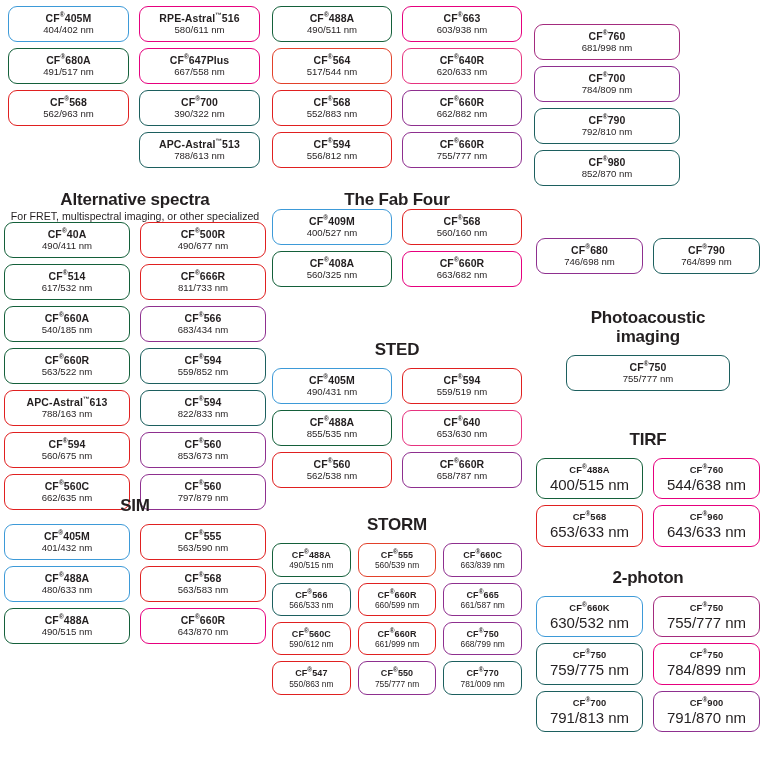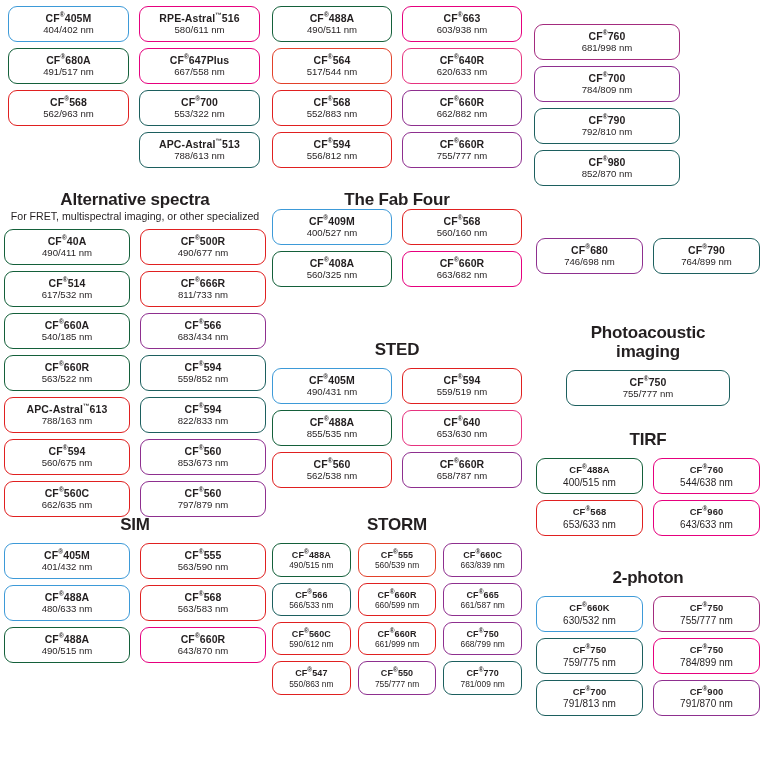--- a/index.html
+++ b/index.html
@@ -29,60 +29,59 @@
     white-space: nowrap;
   }
   .chip .nm sup { font-size: 6.5px; vertical-align: super; font-weight: bold; }
   .chip .wl {
     font-size: 9.6px;
     font-weight: normal;
     white-space: nowrap;
     margin-top: 1px;
   }
   .chip.sm .nm { font-size: 9.4px; }
-  .chip.sm .wl { font-size: 10px; }
+  .chip.sm .wl { font-size: 15px; }
   .chip.xs .nm { font-size: 9px; }
   .chip.xs .wl { font-size: 8.4px; }
 
   
   .sec-title {
     text-align: center;
     font-size: 17px;
     font-weight: bold;
     letter-spacing: -.2px;
     line-height: 1.12;
   }
   .sec-sub {
     text-align: center;
     font-size: 10.6px;
     margin-top: 1px;
-    margin-bottom: 7px;
   }
   .sec-title.solo { margin-bottom: 9px; }
 
   
   .cols2 { display: flex; gap: 10px; }
   .cols2 > .col { flex: 1 1 0; min-width: 0; }
   .cols3 { display: flex; gap: 7px; }
   .cols3 > .col { flex: 1 1 0; min-width: 0; }
 
   
   .blk { position: absolute; }
 
   #top-left     { left: 8px;   top: 6px;   width: 252px; }
   #top-mid      { left: 272px; top: 6px;   width: 250px; }
   #top-right    { left: 534px; top: 24px;  width: 146px; }
 
   #alt-spectra  { left: 4px;   top: 190px; width: 262px; }
   #fab-four     { left: 272px; top: 190px; width: 250px; }
   #pa-chips     { left: 536px; top: 238px; width: 224px; }
-  #photoac      { left: 536px; top: 323px; width: 224px; }
+  #photoac      { left: 536px; top: 308px; width: 224px; }
   #sted         { left: 272px; top: 340px; width: 250px; }
   #tirf         { left: 536px; top: 430px; width: 224px; }
-  #sim          { left: 4px;   top: 515px; width: 262px; }
+  #sim          { left: 4px;   top: 496px; width: 262px; }
   #storm        { left: 272px; top: 515px; width: 250px; }
   #twophoton    { left: 536px; top: 568px; width: 224px; }
 </style>
 </head>
 <body>
 
 <div class="page">
 
   <div class="blk" id="top-left">
     <div class="cols2">
@@ -104,21 +103,21 @@
           <div class="chip" style="border-color: rgb(230, 0, 126);">
             <div class="nm">RPE-Astral<sup>™</sup>516</div>
             <div class="wl">580/611 nm</div>
           </div>
           <div class="chip" style="border-color: rgb(230, 0, 126);">
             <div class="nm">CF<sup>®</sup>647Plus</div>
             <div class="wl">667/558 nm</div>
           </div>
           <div class="chip" style="border-color: rgb(28, 95, 94);">
             <div class="nm">CF<sup>®</sup>700</div>
-            <div class="wl">553/322 nm</div>
+            <div class="wl">390/322 nm</div>
           </div>
           <div class="chip" style="border-color: rgb(28, 95, 94);">
             <div class="nm">APC-Astral<sup>™</sup>513</div>
             <div class="wl">788/613 nm</div>
           </div>
         </div>
       </div>
   </div>
 
   <div class="blk" id="top-mid">

